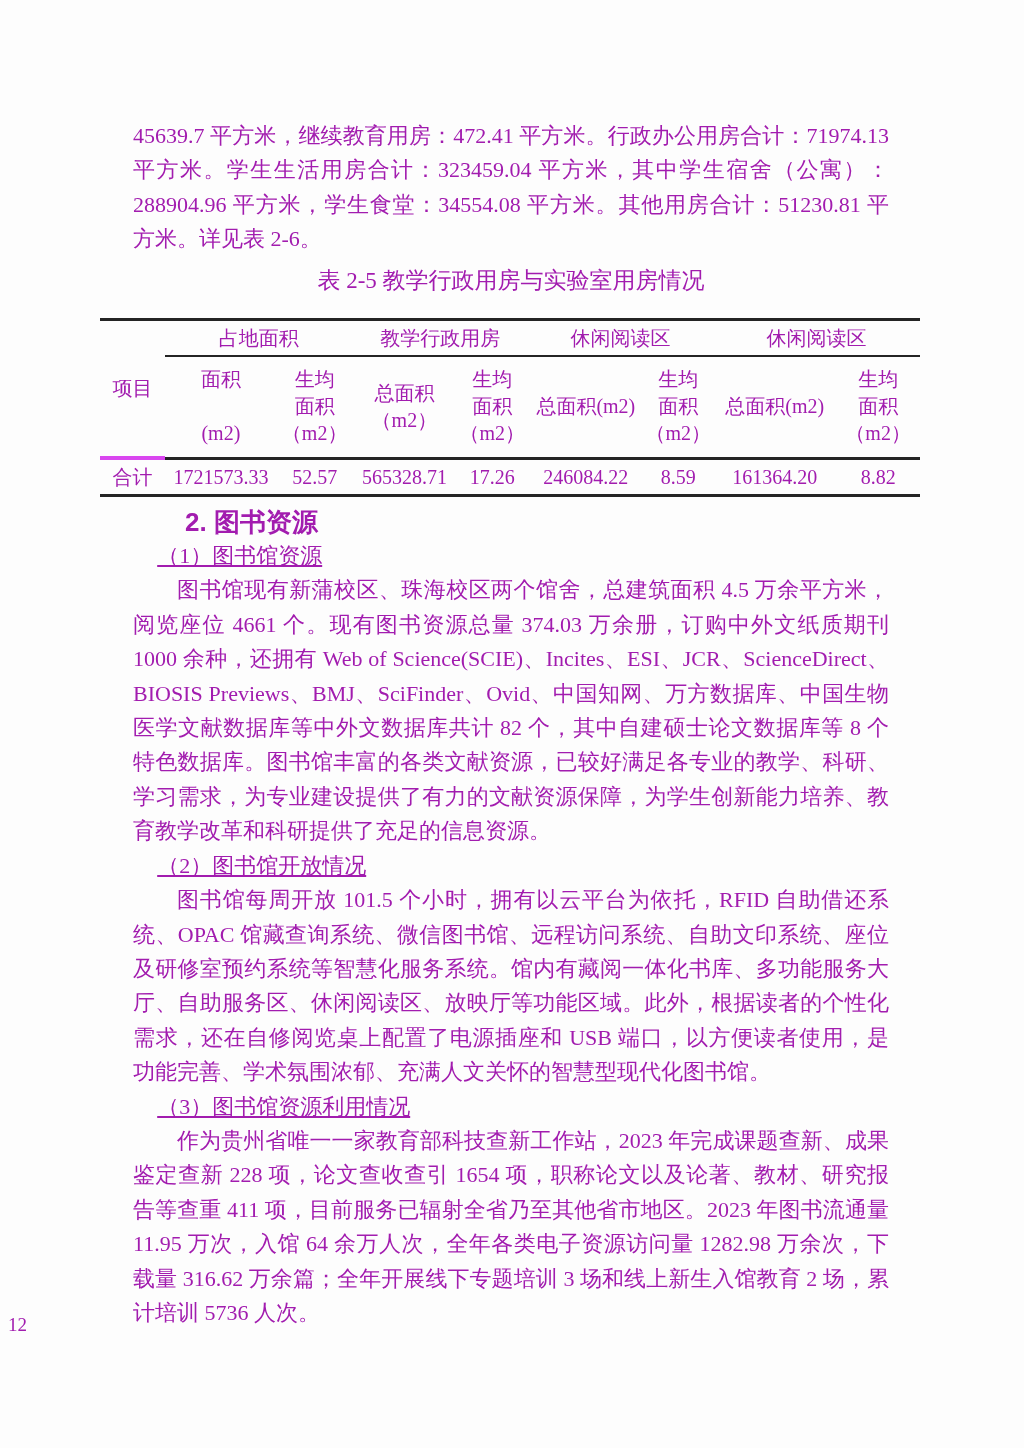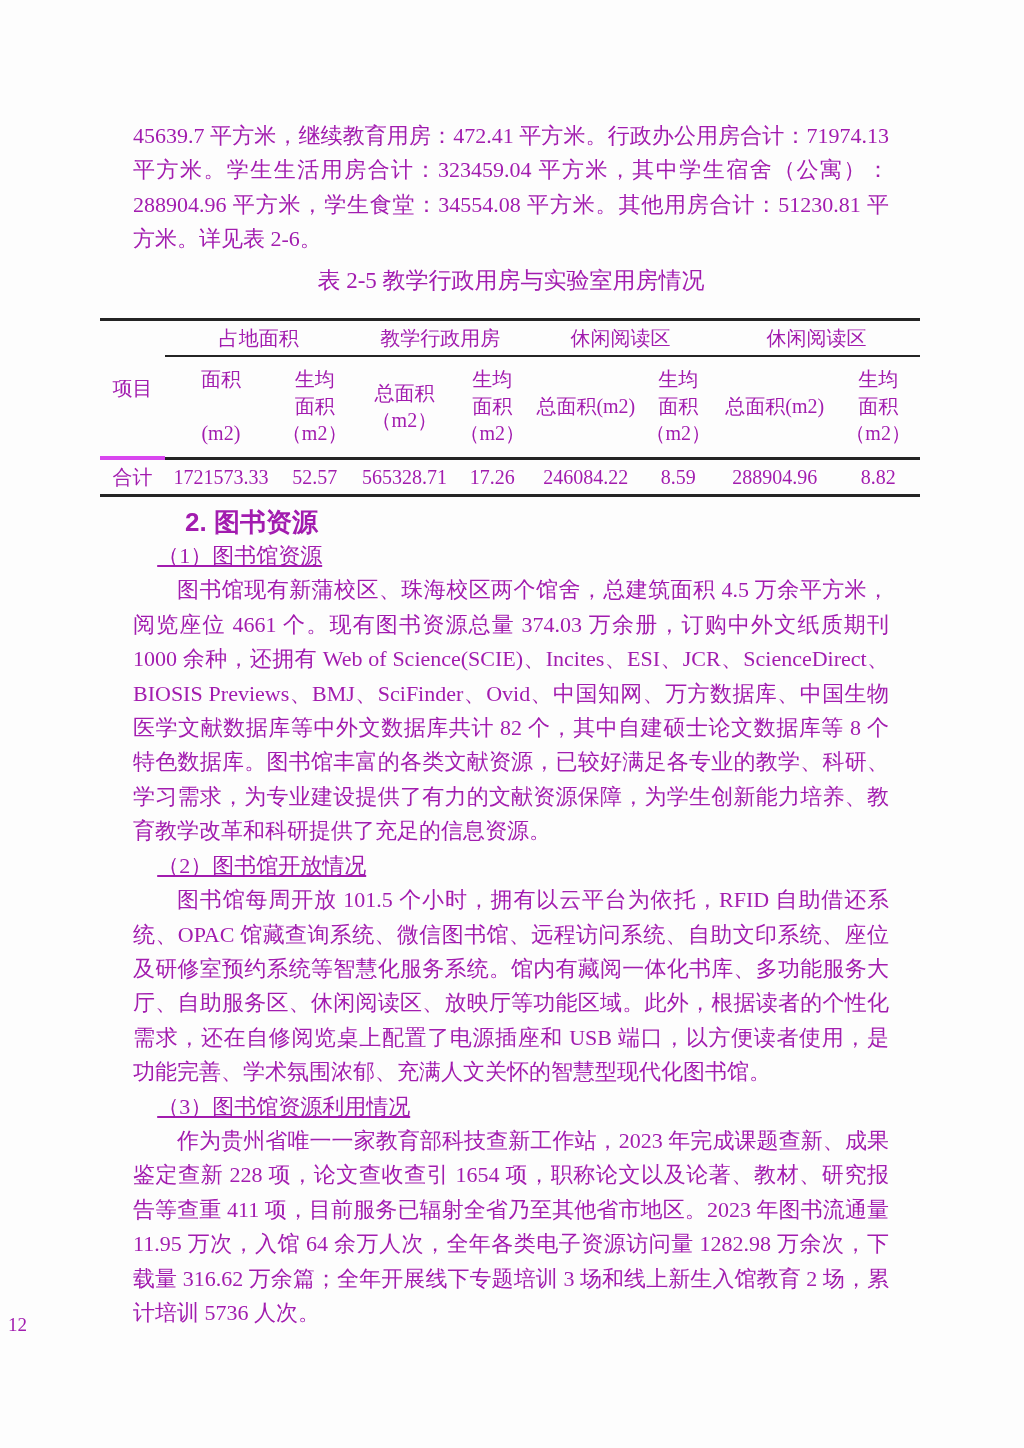--- a/index.html
+++ b/index.html
@@ -115,21 +115,21 @@
 （m2）</td>
           </tr>
           <tr class="datarow">
             <td>合计</td>
             <td>1721573.33</td>
             <td>52.57</td>
             <td>565328.71</td>
             <td>17.26</td>
             <td>246084.22</td>
             <td>8.59</td>
-            <td>288904.96</td>
+            <td>161364.20</td>
             <td>8.82</td>
           </tr>
         </tbody>
       </table>
     </div>
 
     <div class="heading">2. 图书资源</div>
 
     <div class="subtitle">（1）图书馆资源</div>
     <p class="para indent">图书馆现有新蒲校区、珠海校区两个馆舍，总建筑面积 4.5 万余平方米，阅览座位 4661 个。现有图书资源总量 374.03 万余册，订购中外文纸质期刊 1000 余种，还拥有 Web of Science(SCIE)、Incites、ESI、JCR、ScienceDirect、BIOSIS Previews、BMJ、SciFinder、Ovid、中国知网、万方数据库、中国生物医学文献数据库等中外文数据库共计 82 个，其中自建硕士论文数据库等 8 个特色数据库。图书馆丰富的各类文献资源，已较好满足各专业的教学、科研、学习需求，为专业建设提供了有力的文献资源保障，为学生创新能力培养、教育教学改革和科研提供了充足的信息资源。</p>

